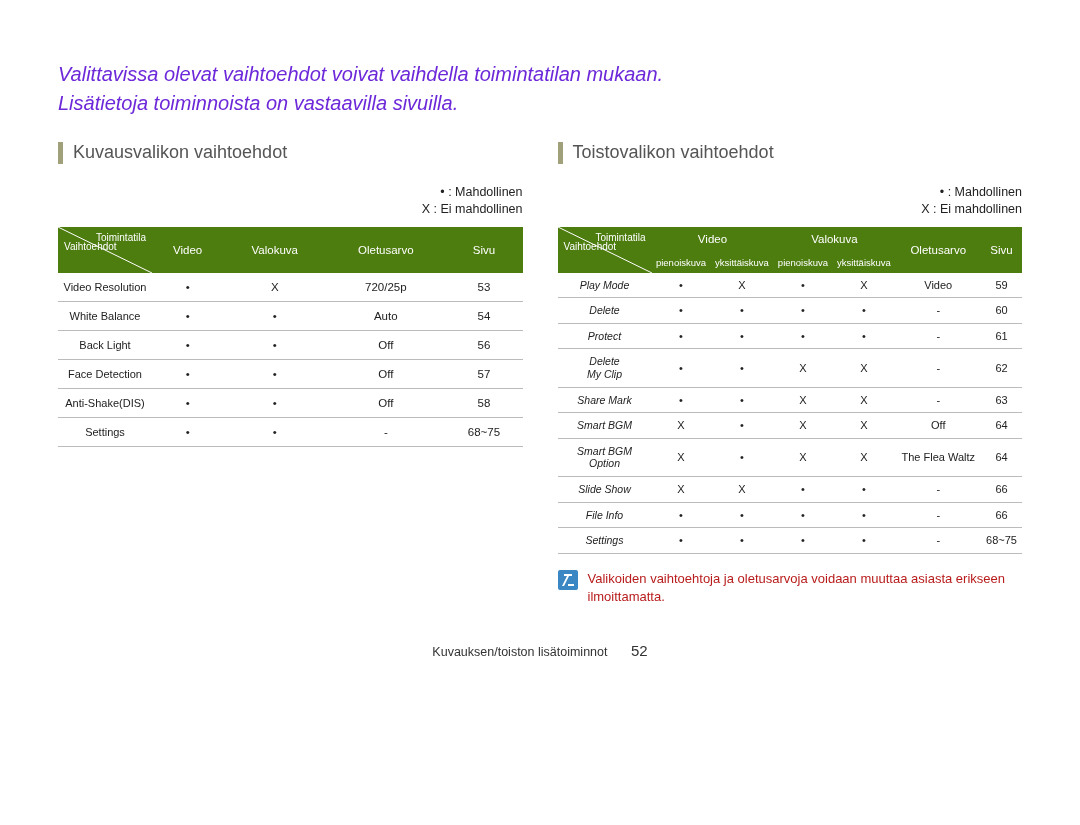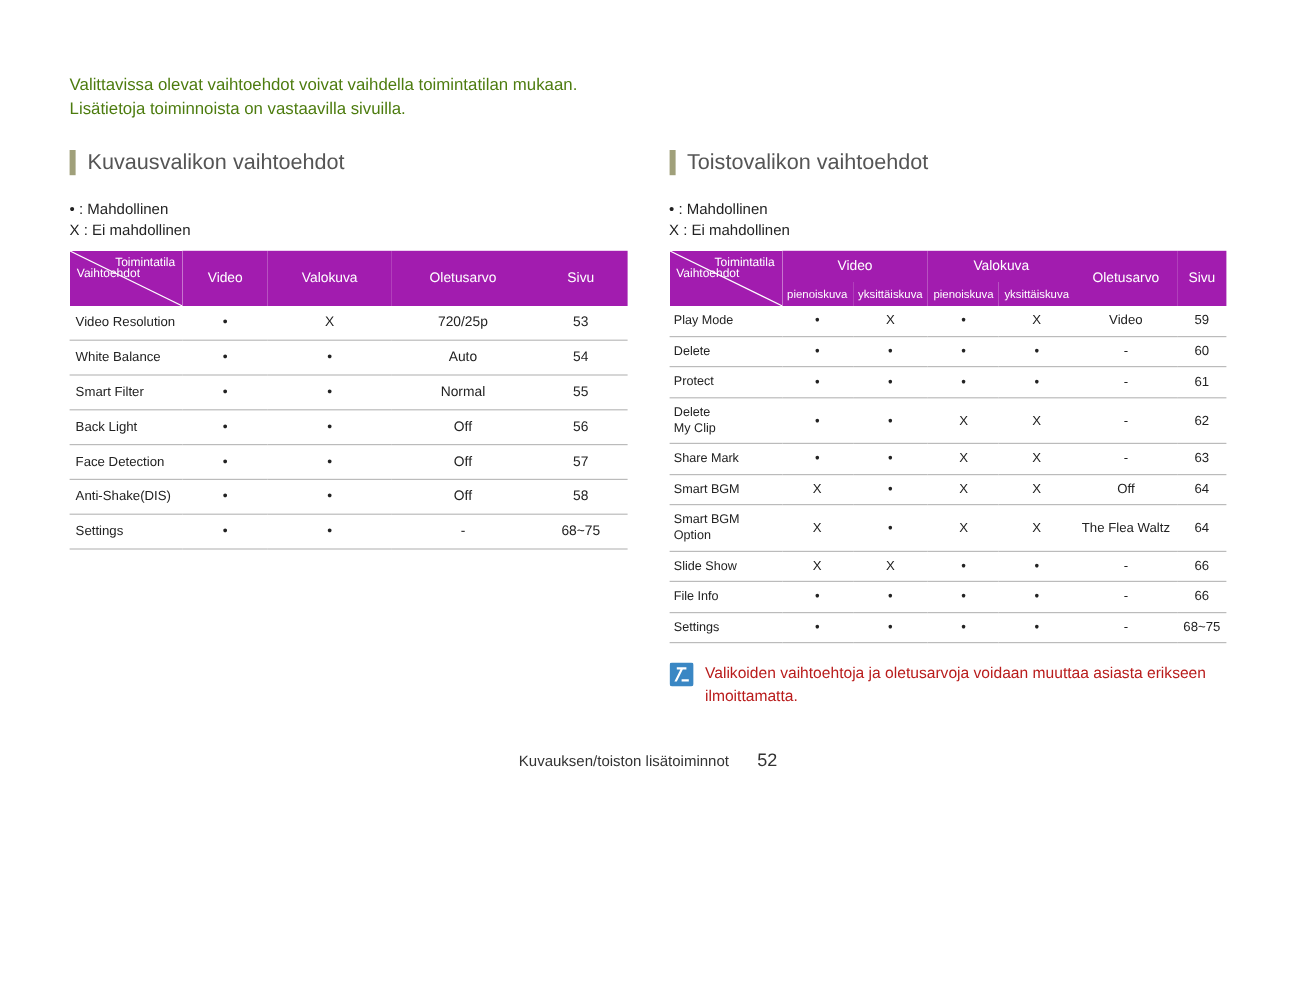--- a/index.html
+++ b/index.html
@@ -23,54 +23,56 @@
   }
   .section-heading {
     font-size: 22px;
     color: #1b8be0;
     text-transform: uppercase;
     letter-spacing: 0.5px;
     margin: 0 0 14px 0;
     font-weight: 400;
   }
   .intro-text {
-    font-size: 14px;
+    font-size: 20px;
     line-height: 1.45;
-    color: #4d7c0f;
+    color: #6d28d9;
     margin: 0 0 24px 0;
+    font-style: italic;
   }
   .columns {
     display: flex;
     gap: 35px;
   }
   .col {
     flex: 1;
   }
   .sub-heading {
     font-size: 18px;
     color: #555;
     border-left: 5px solid #a0a07a;
     padding-left: 10px;
     margin: 0 0 20px 0;
     font-weight: 400;
     line-height: 1.2;
   }
   .legend {
+    text-align: right;
     font-size: 12.5px;
     line-height: 1.4;
     margin-bottom: 8px;
     color: #222;
   }
   table {
     width: 100%;
     border-collapse: collapse;
     font-size: 11.5px;
   }
   th {
-    background: #a21caf;
+    background: #4d7c0f;
     color: #fff;
     font-weight: 400;
     padding: 6px 5px;
     text-align: center;
     vertical-align: middle;
     border: none;
   }
   th.diag {
     position: relative;
     padding: 0;
@@ -99,21 +101,21 @@
     padding: 4px 3px;
   }
   td {
     padding: 8px 5px;
     text-align: center;
     border-bottom: 1px solid #bbb;
     color: #222;
     vertical-align: middle;
   }
   td.row-label {
-    text-align: left;
+    text-align: center;
     font-size: 11px;
   }
   .note-box {
     display: flex;
     align-items: flex-start;
     gap: 10px;
     margin-top: 16px;
     font-size: 13px;
     color: #b91c1c;
     line-height: 1.4;
@@ -127,21 +129,21 @@
     text-align: center;
     font-size: 12.5px;
     color: #333;
     margin-top: 36px;
   }
   .footer .pnum {
     margin-left: 20px;
     font-size: 15px;
   }
   .right-table td { padding: 6px 4px; font-size: 11px;}
-  .right-table td.row-label { font-size: 10.5px; line-height: 1.2;}
+  .right-table td.row-label { font-size: 10.5px; line-height: 1.2; font-style: italic;}
 </style>
 </head>
 <body>
 
 <div class="page">
 
 
 
   <p class="intro-text">
     <span>Valittavissa olevat vaihtoehdot voivat vaihdella toimintatilan mukaan.</span><br>
@@ -181,27 +183,20 @@
               <td>X</td>
               <td>720/25p</td>
               <td>53</td>
             </tr>
             <tr>
               <td class="row-label">White Balance</td>
               <td>•</td>
               <td>•</td>
               <td>Auto</td>
               <td>54</td>
-            </tr>
-            <tr>
-              <td class="row-label">Smart Filter</td>
-              <td>•</td>
-              <td>•</td>
-              <td>Normal</td>
-              <td>55</td>
             </tr>
             <tr>
               <td class="row-label">Back Light</td>
               <td>•</td>
               <td>•</td>
               <td>Off</td>
               <td>56</td>
             </tr>
             <tr>
               <td class="row-label">Face Detection</td>

